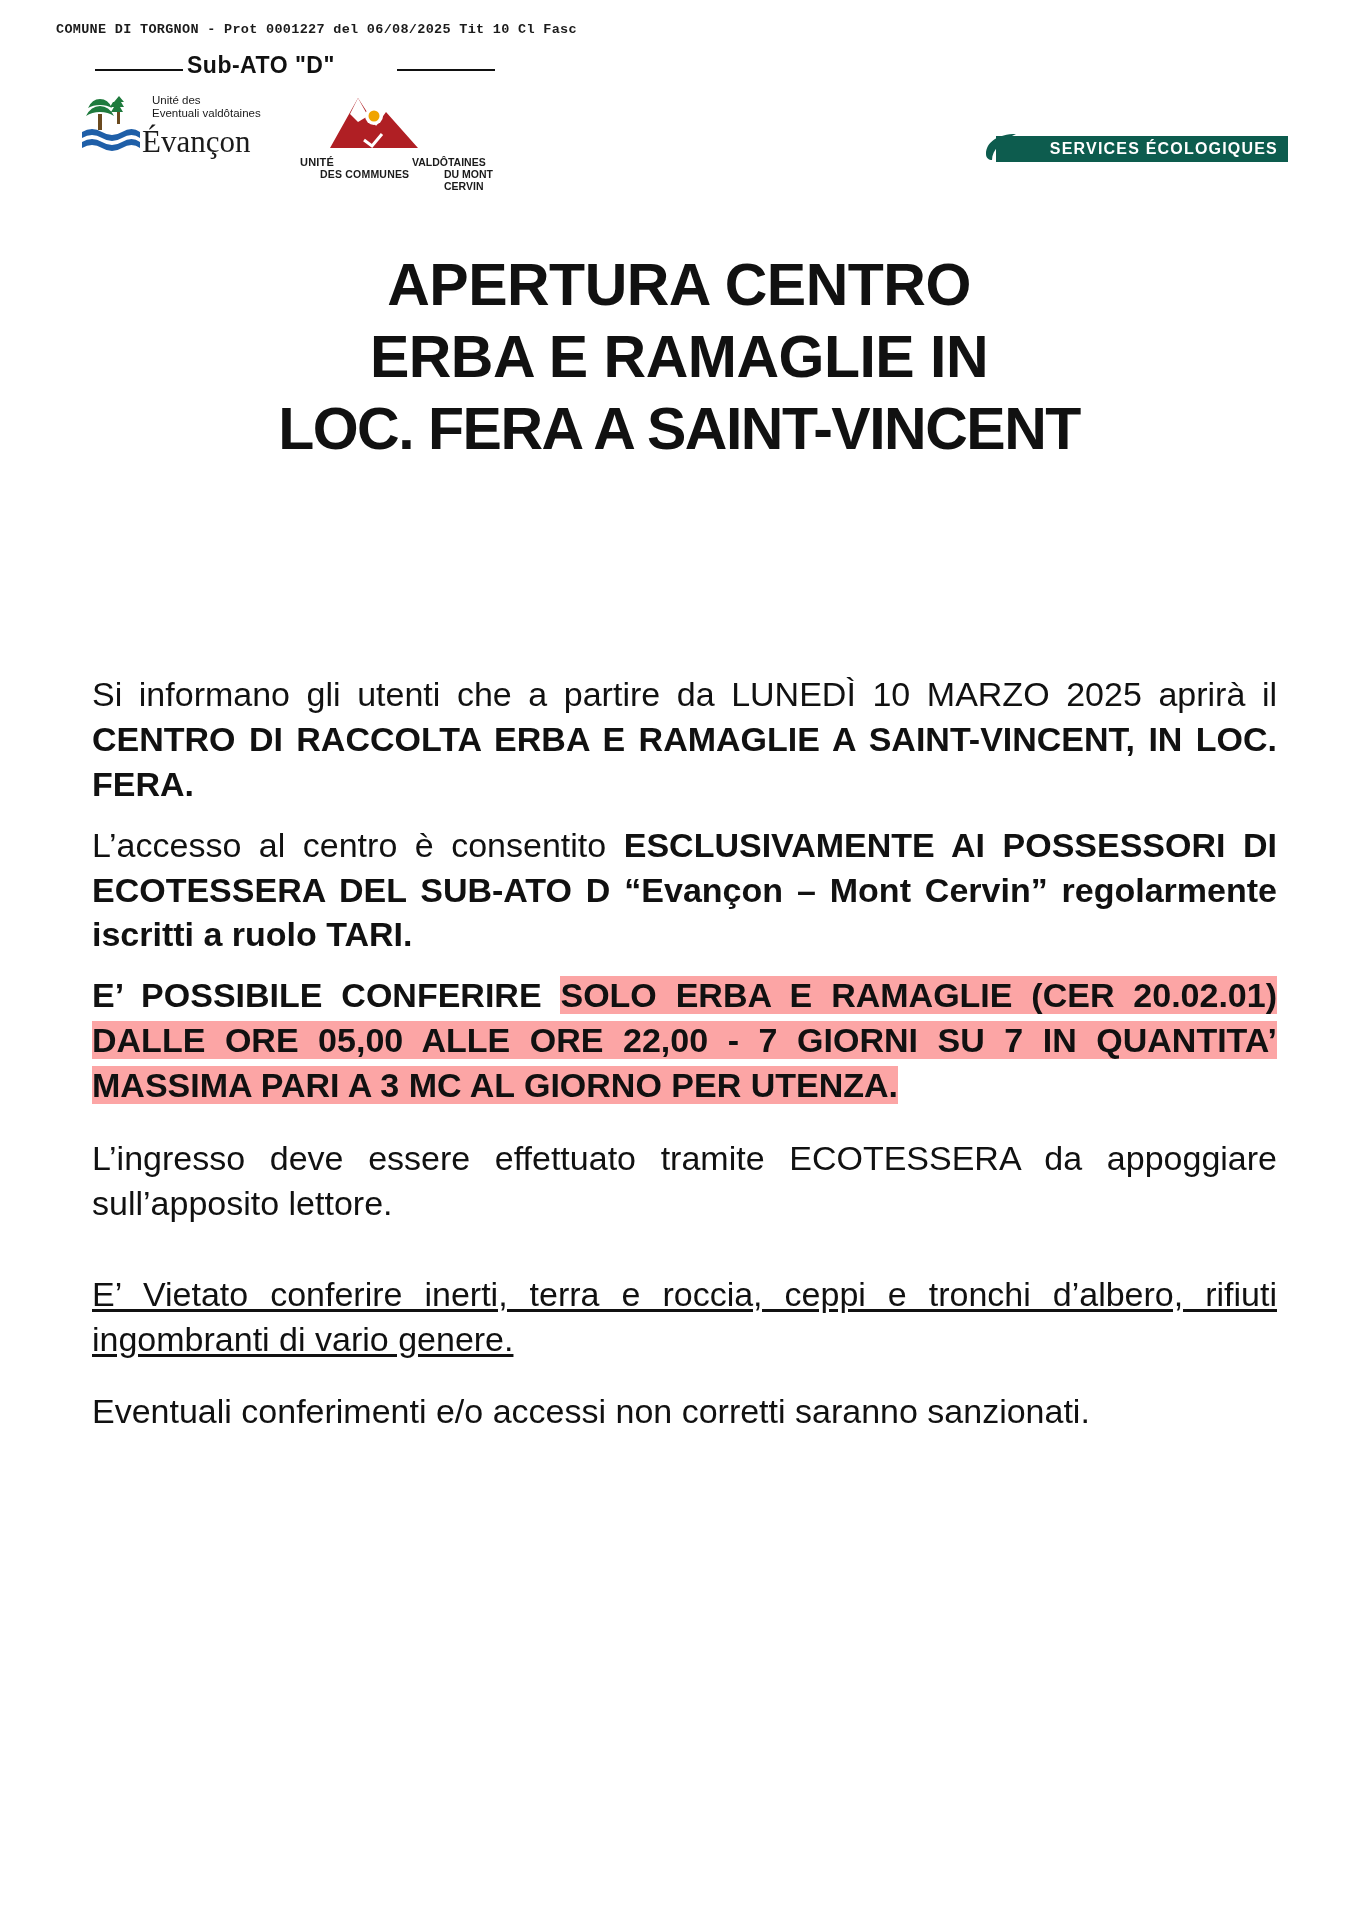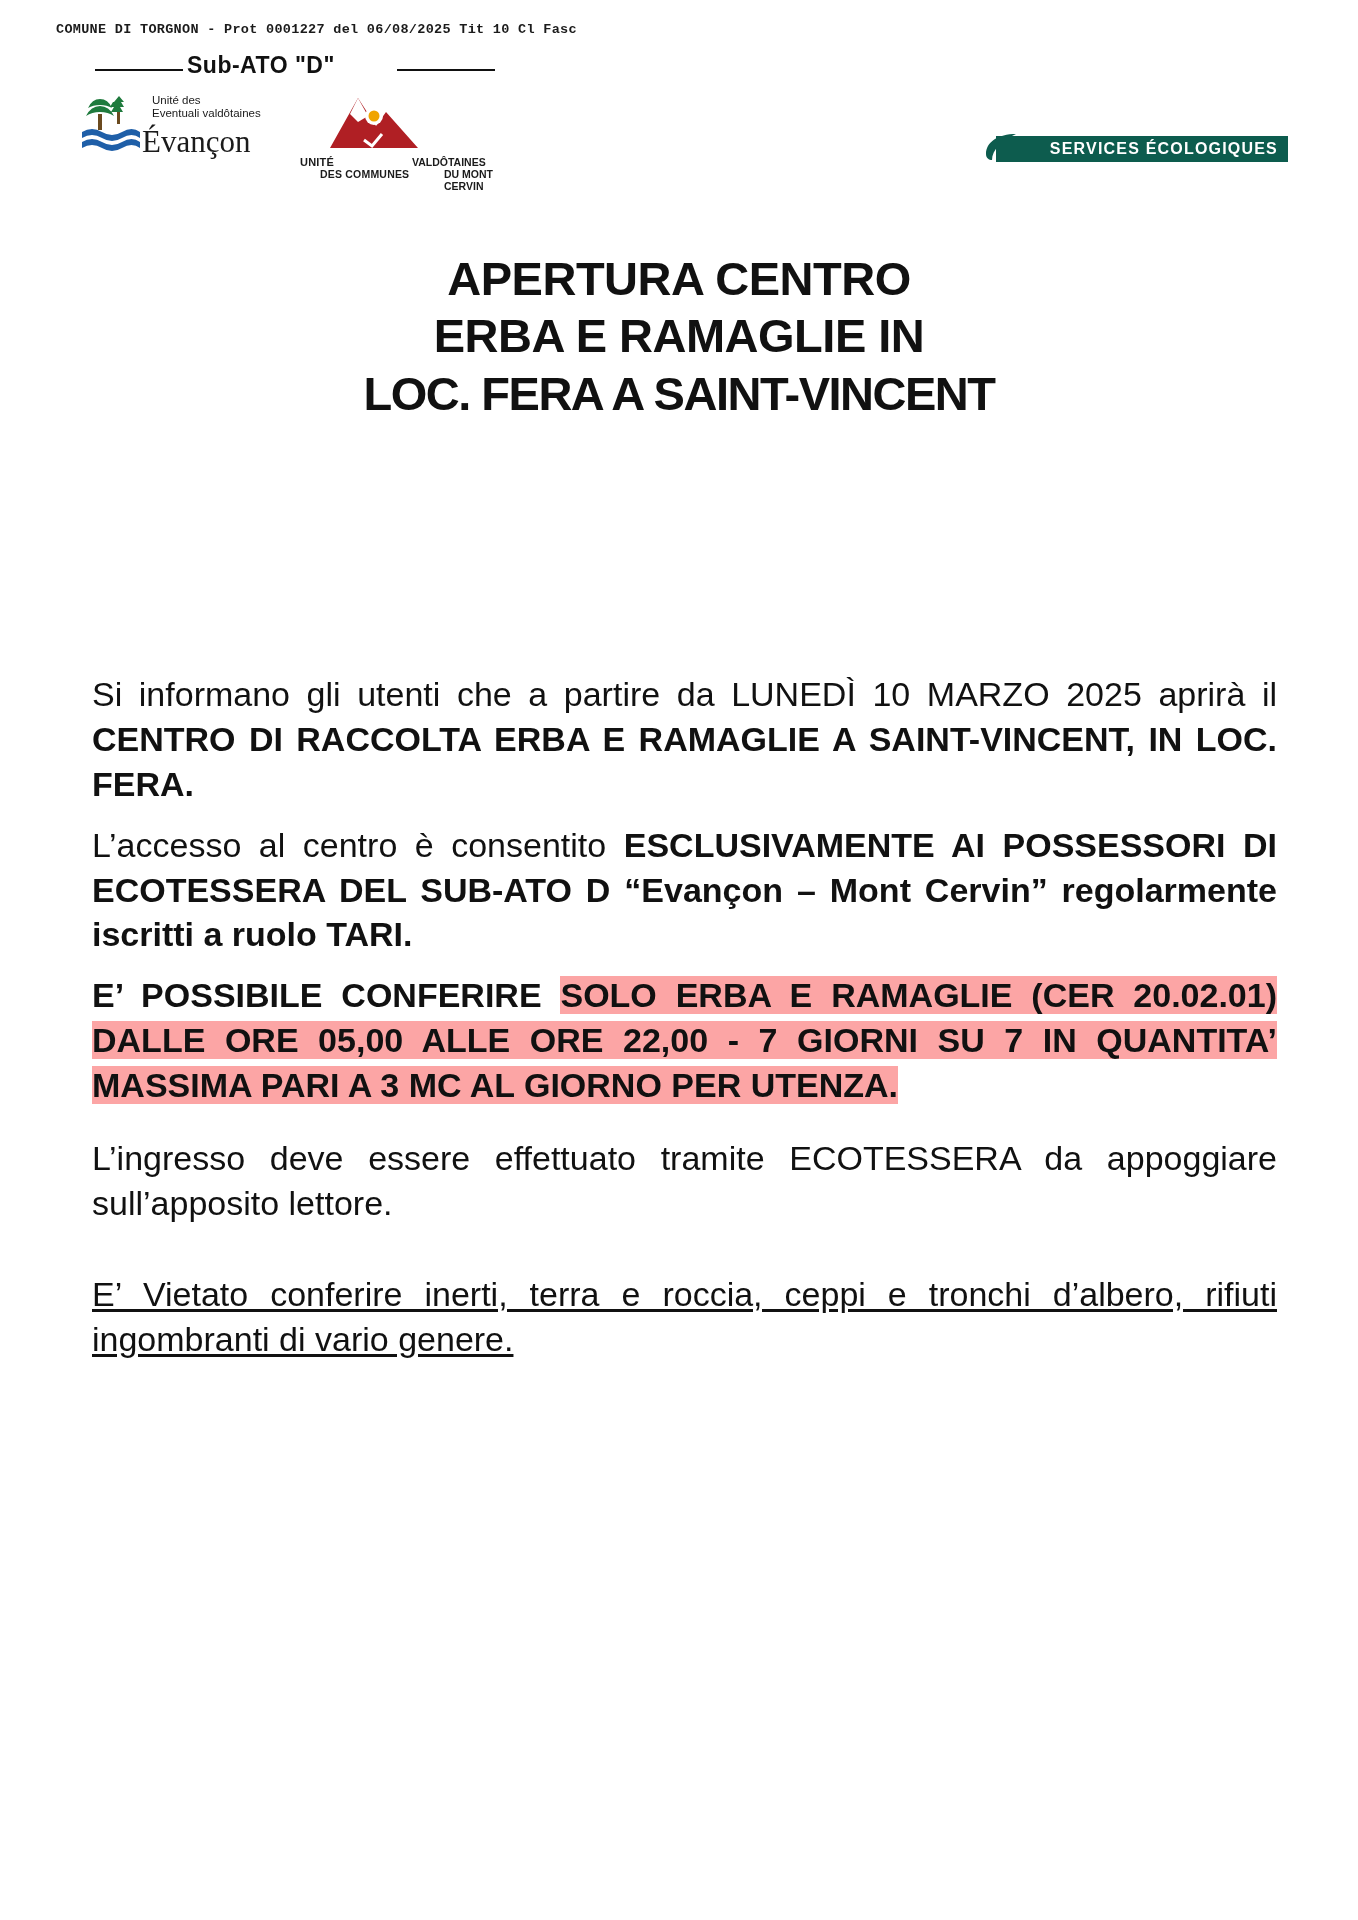--- a/index.html
+++ b/index.html
@@ -192,21 +192,21 @@
     height: 30px;
   }
 
   
   .title {
     position: absolute;
     top: 250px;
     left: 70px;
     width: 1218px;
     text-align: center;
-    font-size: 47px;
+    font-size: 59px;
     font-weight: bold;
     line-height: 1.22;
     letter-spacing: -0.5px;
     color: #111;
   }
   .title .l4 { letter-spacing: -1.5px; }
 
   
   .body-block {
     position: absolute;
@@ -307,16 +307,17 @@
     <div class="spacer-sm"></div>
 
     <p class="par"><span>L’ingresso deve essere effettuato tramite ECOTESSERA da appoggiare sull’apposito lettore.</span></p>
 
     <div class="spacer-md"></div>
 
     <p class="par"><span class="ul">E’ Vietato conferire inerti, terra e roccia, ceppi e tronchi d’albero, rifiuti ingombranti di vario genere.</span></p>
 
     <div class="spacer-sm"></div>
 
+    <p class="par"><span>Eventuali conferimenti e/o accessi non corretti saranno sanzionati.</span></p>
 
   </div>
 
 </div>
 
 </body></html>

